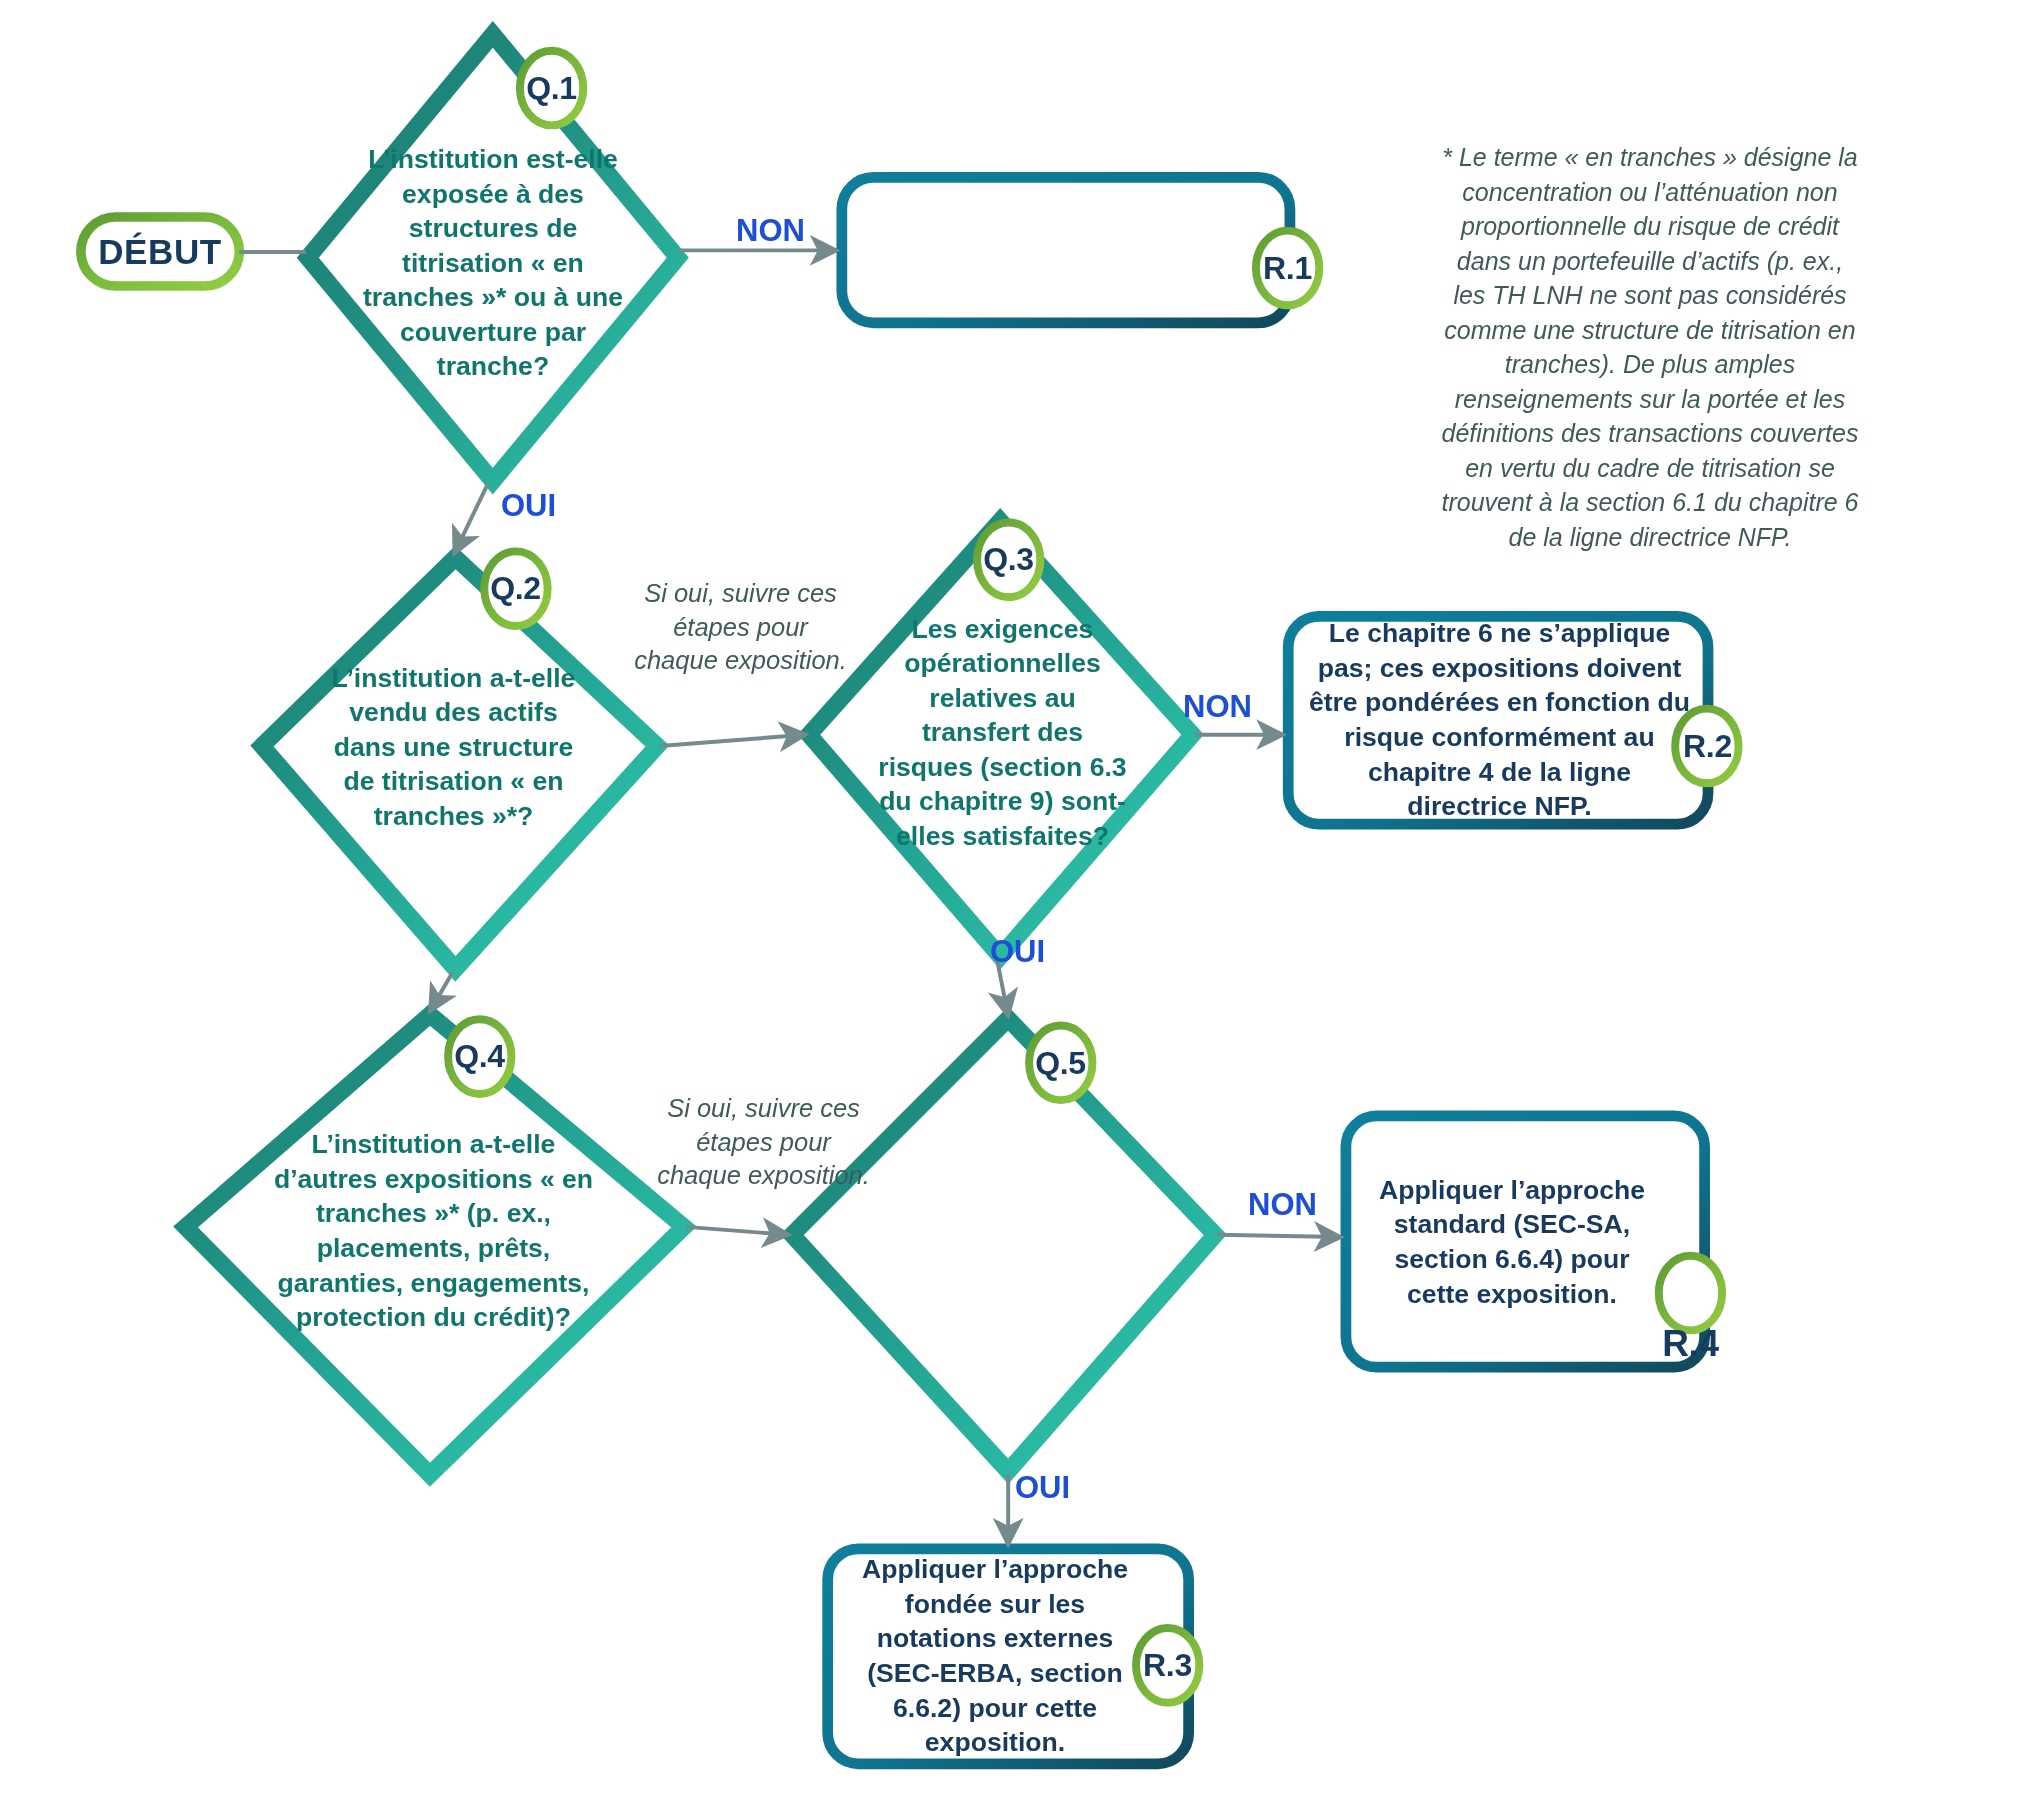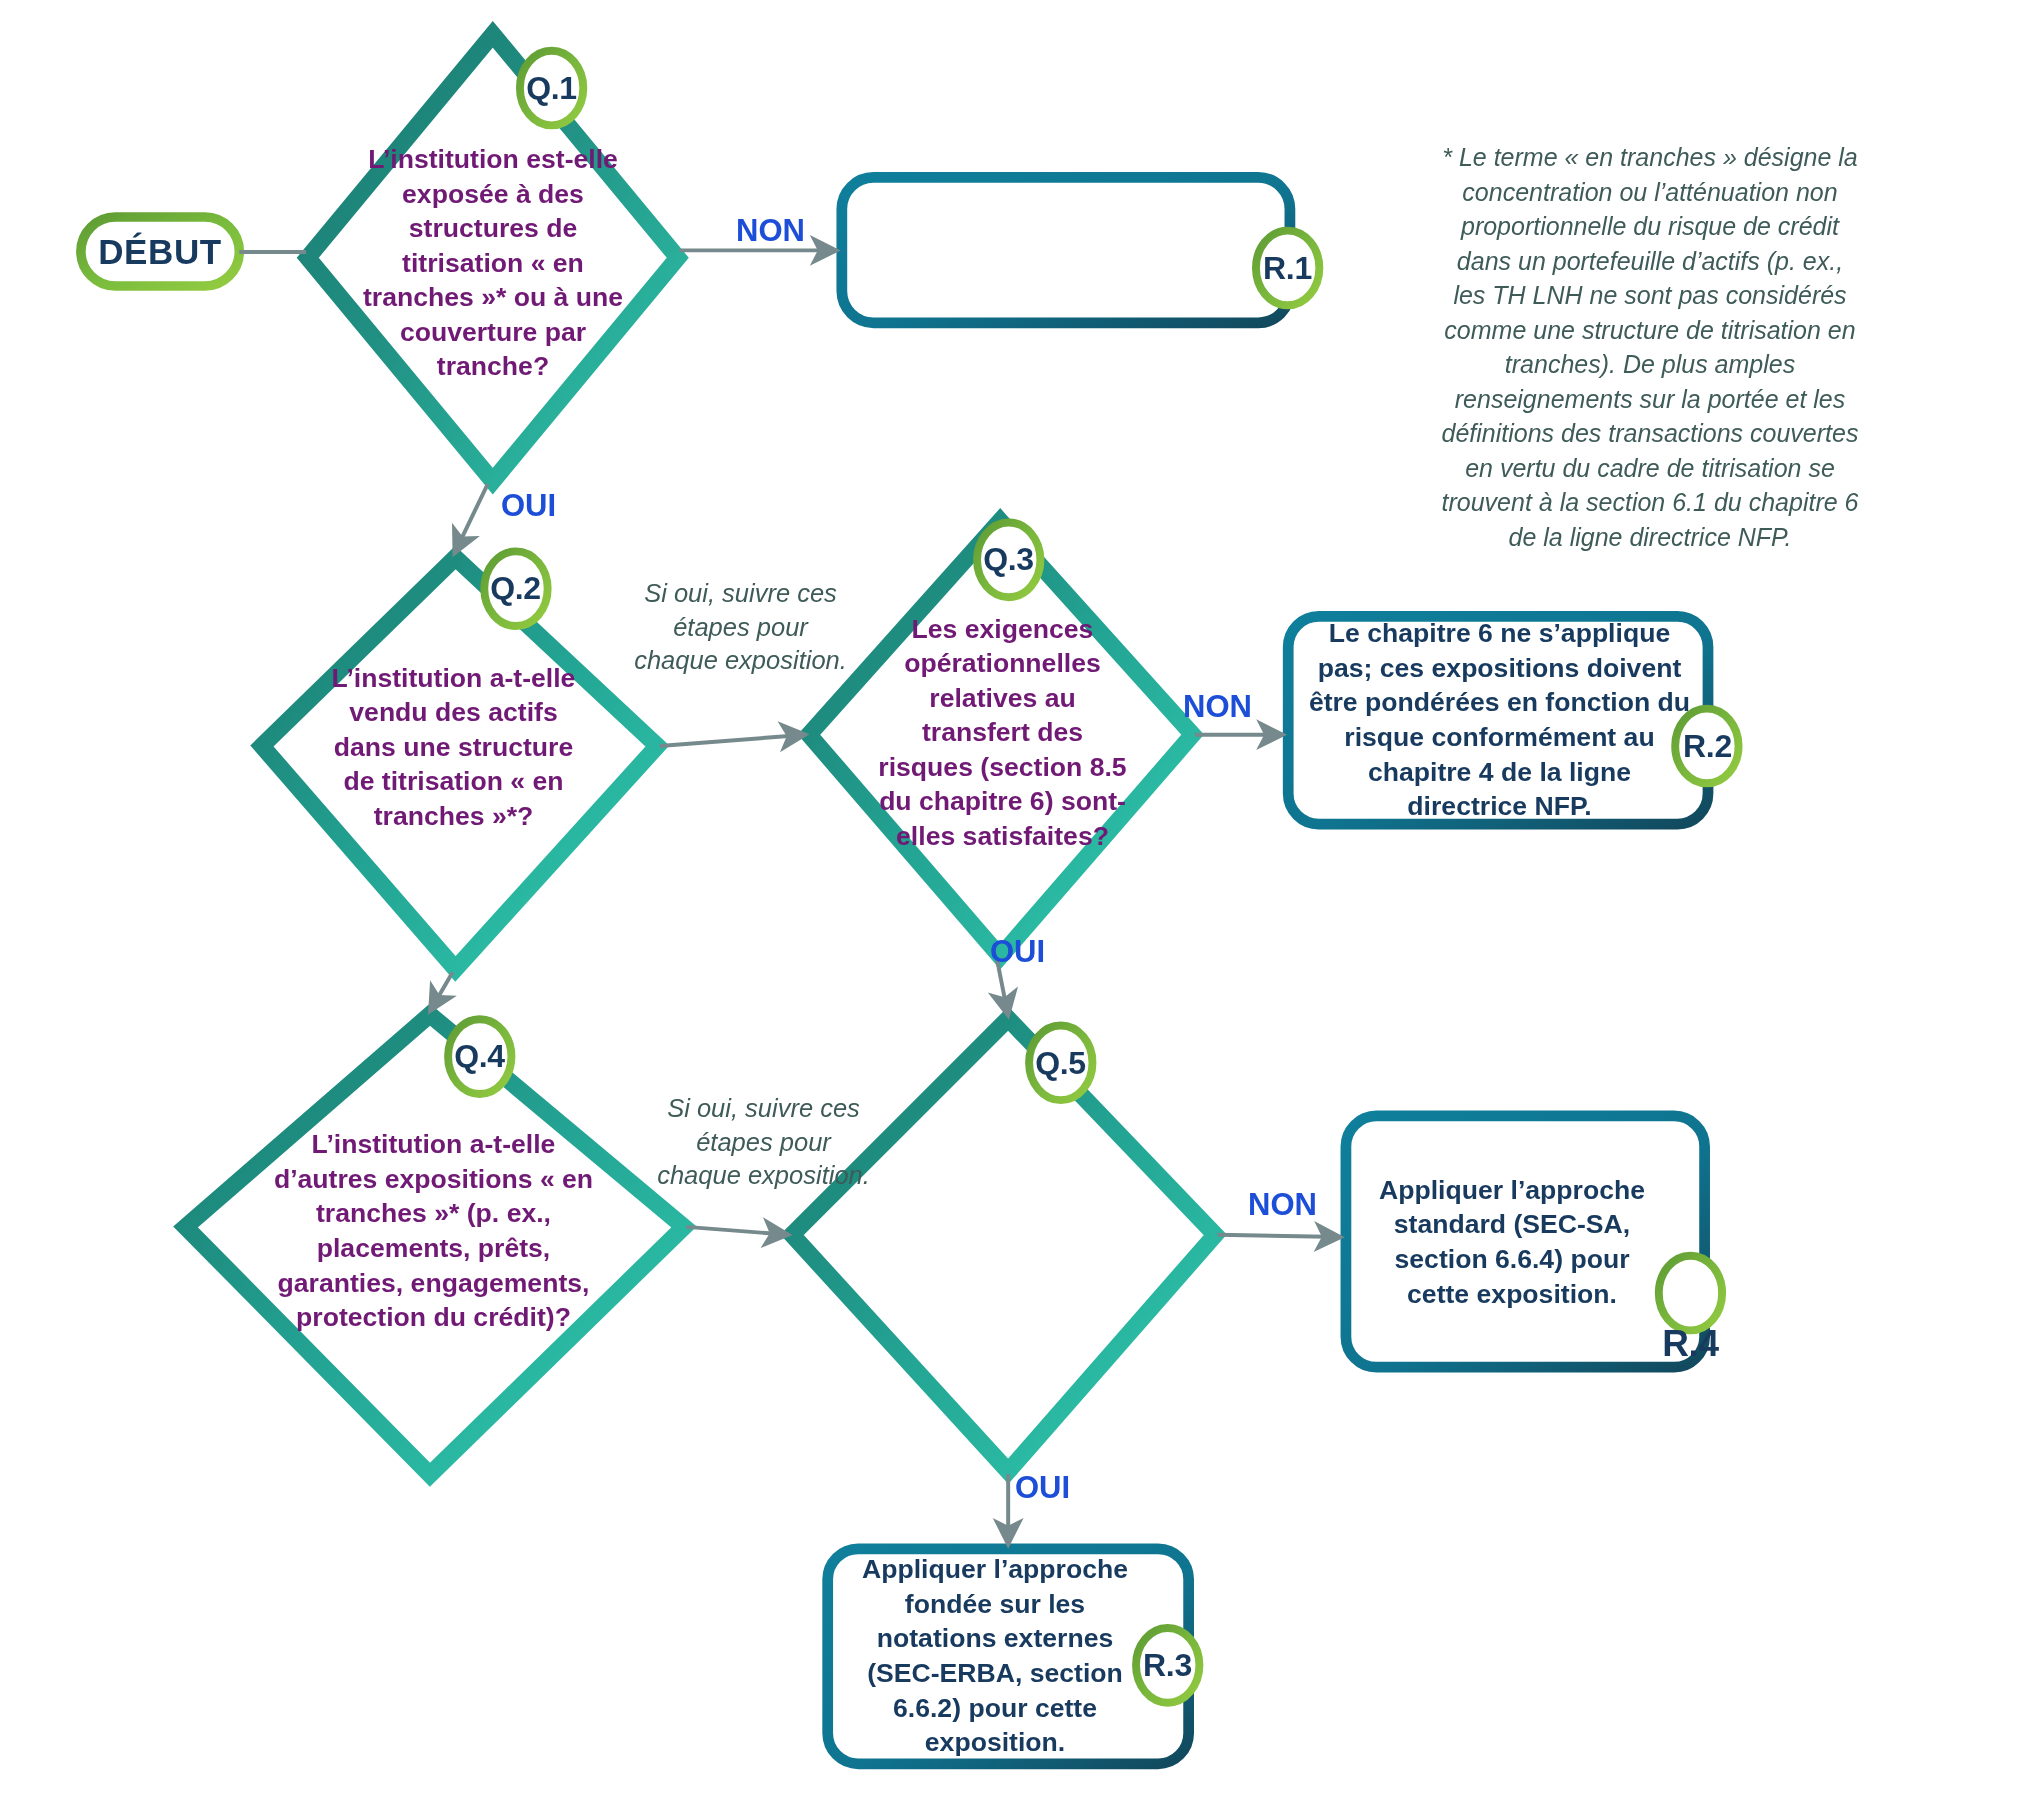--- a/index.html
+++ b/index.html
@@ -6,21 +6,21 @@
   body{
     font-family:"Liberation Sans", sans-serif;
     width:2035px;height:1802px;position:relative;overflow:hidden;
   }
   .stage{position:absolute;left:0;top:0;width:2035px;height:1802px;}
   svg.layer{position:absolute;left:0;top:0;width:2035px;height:1802px;pointer-events:none;}
 
   
   .txt{position:absolute;box-sizing:border-box;display:flex;align-items:center;justify-content:center;text-align:center;}
   .qtext{
-    color:#701a75;font-weight:bold;line-height:1.30;
+    color:#0f766e;font-weight:bold;line-height:1.30;
     font-family:"Liberation Sans", sans-serif;
   }
   .rtext{
     color:#173a5e;font-weight:bold;line-height:1.30;
     font-family:"Liberation Sans", sans-serif;
   }
   .badge-label{
     position:absolute;display:flex;align-items:center;justify-content:center;
     color:#173a5e;font-weight:bold;font-family:"Liberation Sans", sans-serif;
     letter-spacing:-0.3px;
@@ -137,21 +137,21 @@
   </svg>
 
   <div class="start-label" style="left:81px;top:217px;width:158px;height:69px;font-size:35px;">DÉBUT</div>
 
   <div class="txt qtext" style="left:356px;top:144px;width:274px;height:238px;font-size:26.6px;">L’institution est-elle exposée à des structures de titrisation « en tranches »* ou à une couverture par tranche?</div>
   <div class="badge-label" style="left:512px;top:57px;width:79px;height:63px;font-size:32px;">Q.1</div>
 
   <div class="txt qtext" style="left:325px;top:645px;width:257px;height:204px;font-size:26.6px;">L’institution a-t-elle vendu des actifs dans une structure de titrisation « en tranches »*?</div>
   <div class="badge-label" style="left:476px;top:557px;width:79px;height:63px;font-size:32px;">Q.2</div>
 
-  <div class="txt qtext" style="left:874px;top:611px;width:257px;height:243px;font-size:26.6px;">Les exigences opérationnelles relatives au transfert des risques (section 8.5 du chapitre 6) sont-elles satisfaites?</div>
+  <div class="txt qtext" style="left:874px;top:611px;width:257px;height:243px;font-size:26.6px;">Les exigences opérationnelles relatives au transfert des risques (section 6.3 du chapitre 9) sont-elles satisfaites?</div>
   <div class="badge-label" style="left:969px;top:528px;width:79px;height:63px;font-size:32px;">Q.3</div>
 
   <div class="txt qtext" style="left:272px;top:1118px;width:323px;height:226px;font-size:26.6px;">L’institution a-t-elle d’autres expositions « en tranches »* (p. ex., placements, prêts, garanties, engagements, protection du crédit)?</div>
   <div class="badge-label" style="left:440px;top:1025px;width:79px;height:63px;font-size:32px;">Q.4</div>
 
   <div class="badge-label" style="left:1021px;top:1032px;width:79px;height:63px;font-size:32px;">Q.5</div>
 
   <div class="badge-label" style="left:1248px;top:237px;width:79px;height:63px;font-size:32px;">R.1</div>
 
   <div class="txt rtext" style="left:1307px;top:635px;width:385px;height:170px;font-size:26.6px;">Le chapitre 6 ne s’applique pas; ces expositions doivent être pondérées en fonction du risque conformément au chapitre 4 de la ligne directrice NFP.</div>

